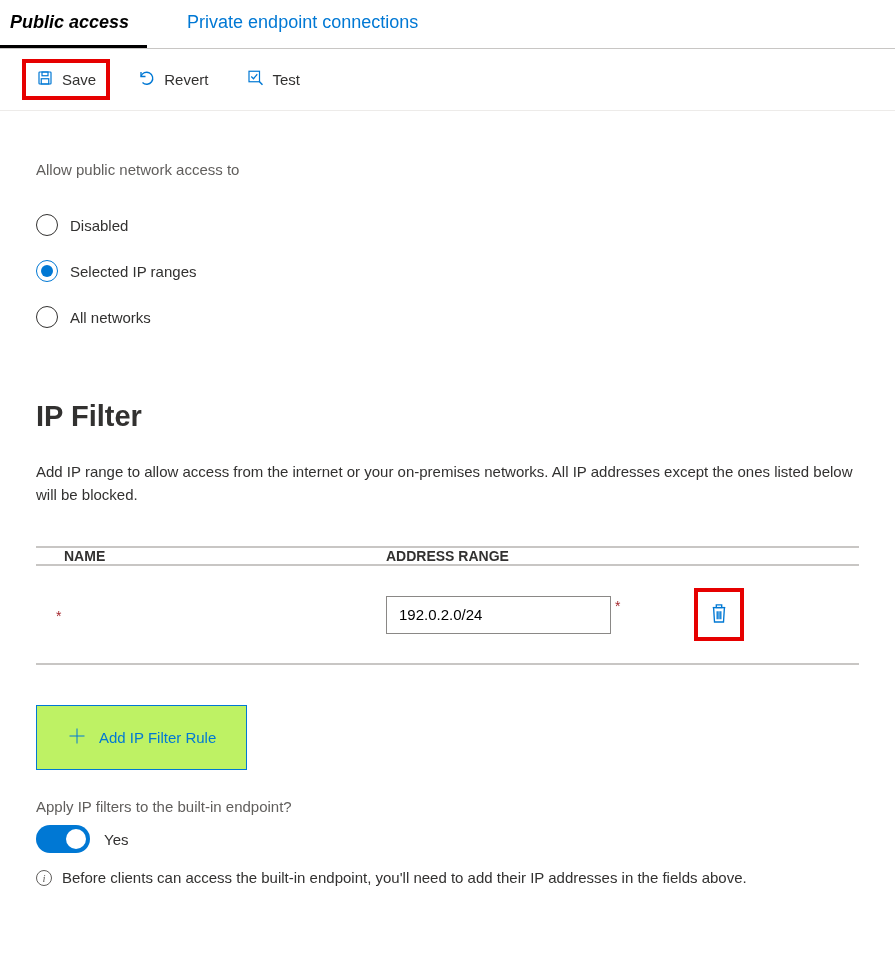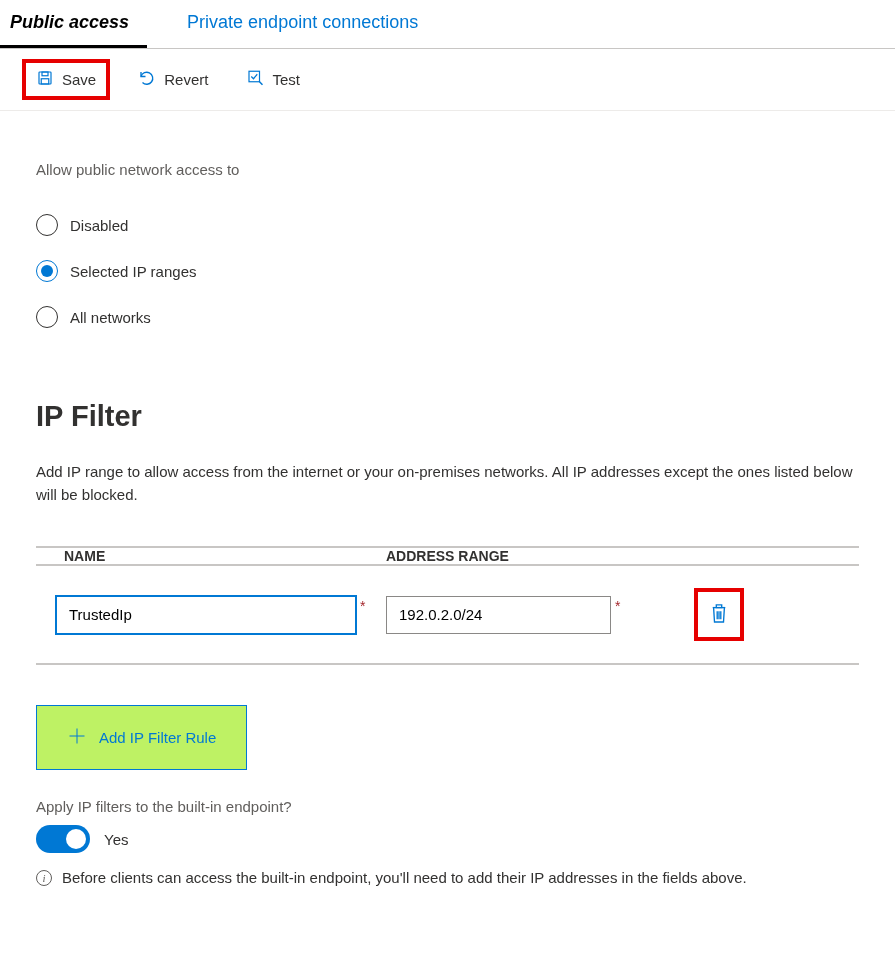--- a/index.html
+++ b/index.html
@@ -275,21 +275,20 @@
   <div class="heading">IP Filter</div>
   <div class="description">Add IP range to allow access from the internet or your on-premises networks. All IP addresses except the ones listed below will be blocked.</div>
 
   <div class="table">
     <div class="table-header">
       <div class="col-name">NAME</div>
       <div class="col-address">ADDRESS RANGE</div>
     </div>
     <div class="table-row">
       <div class="input-wrap col-name">
-        <input type="text" class="text-input focused" value="TrustedIp" style="">
         <span class="required">*</span>
       </div>
       <div class="input-wrap col-address">
         <input type="text" class="text-input" value="192.0.2.0/24" style="">
         <span class="required">*</span>
       </div>
       <div class="delete-wrap">
         <div class="delete-btn">
           <span>
             <svg viewBox="0 0 20 24" fill="none" stroke="#0078d4" stroke-width="1.5">

